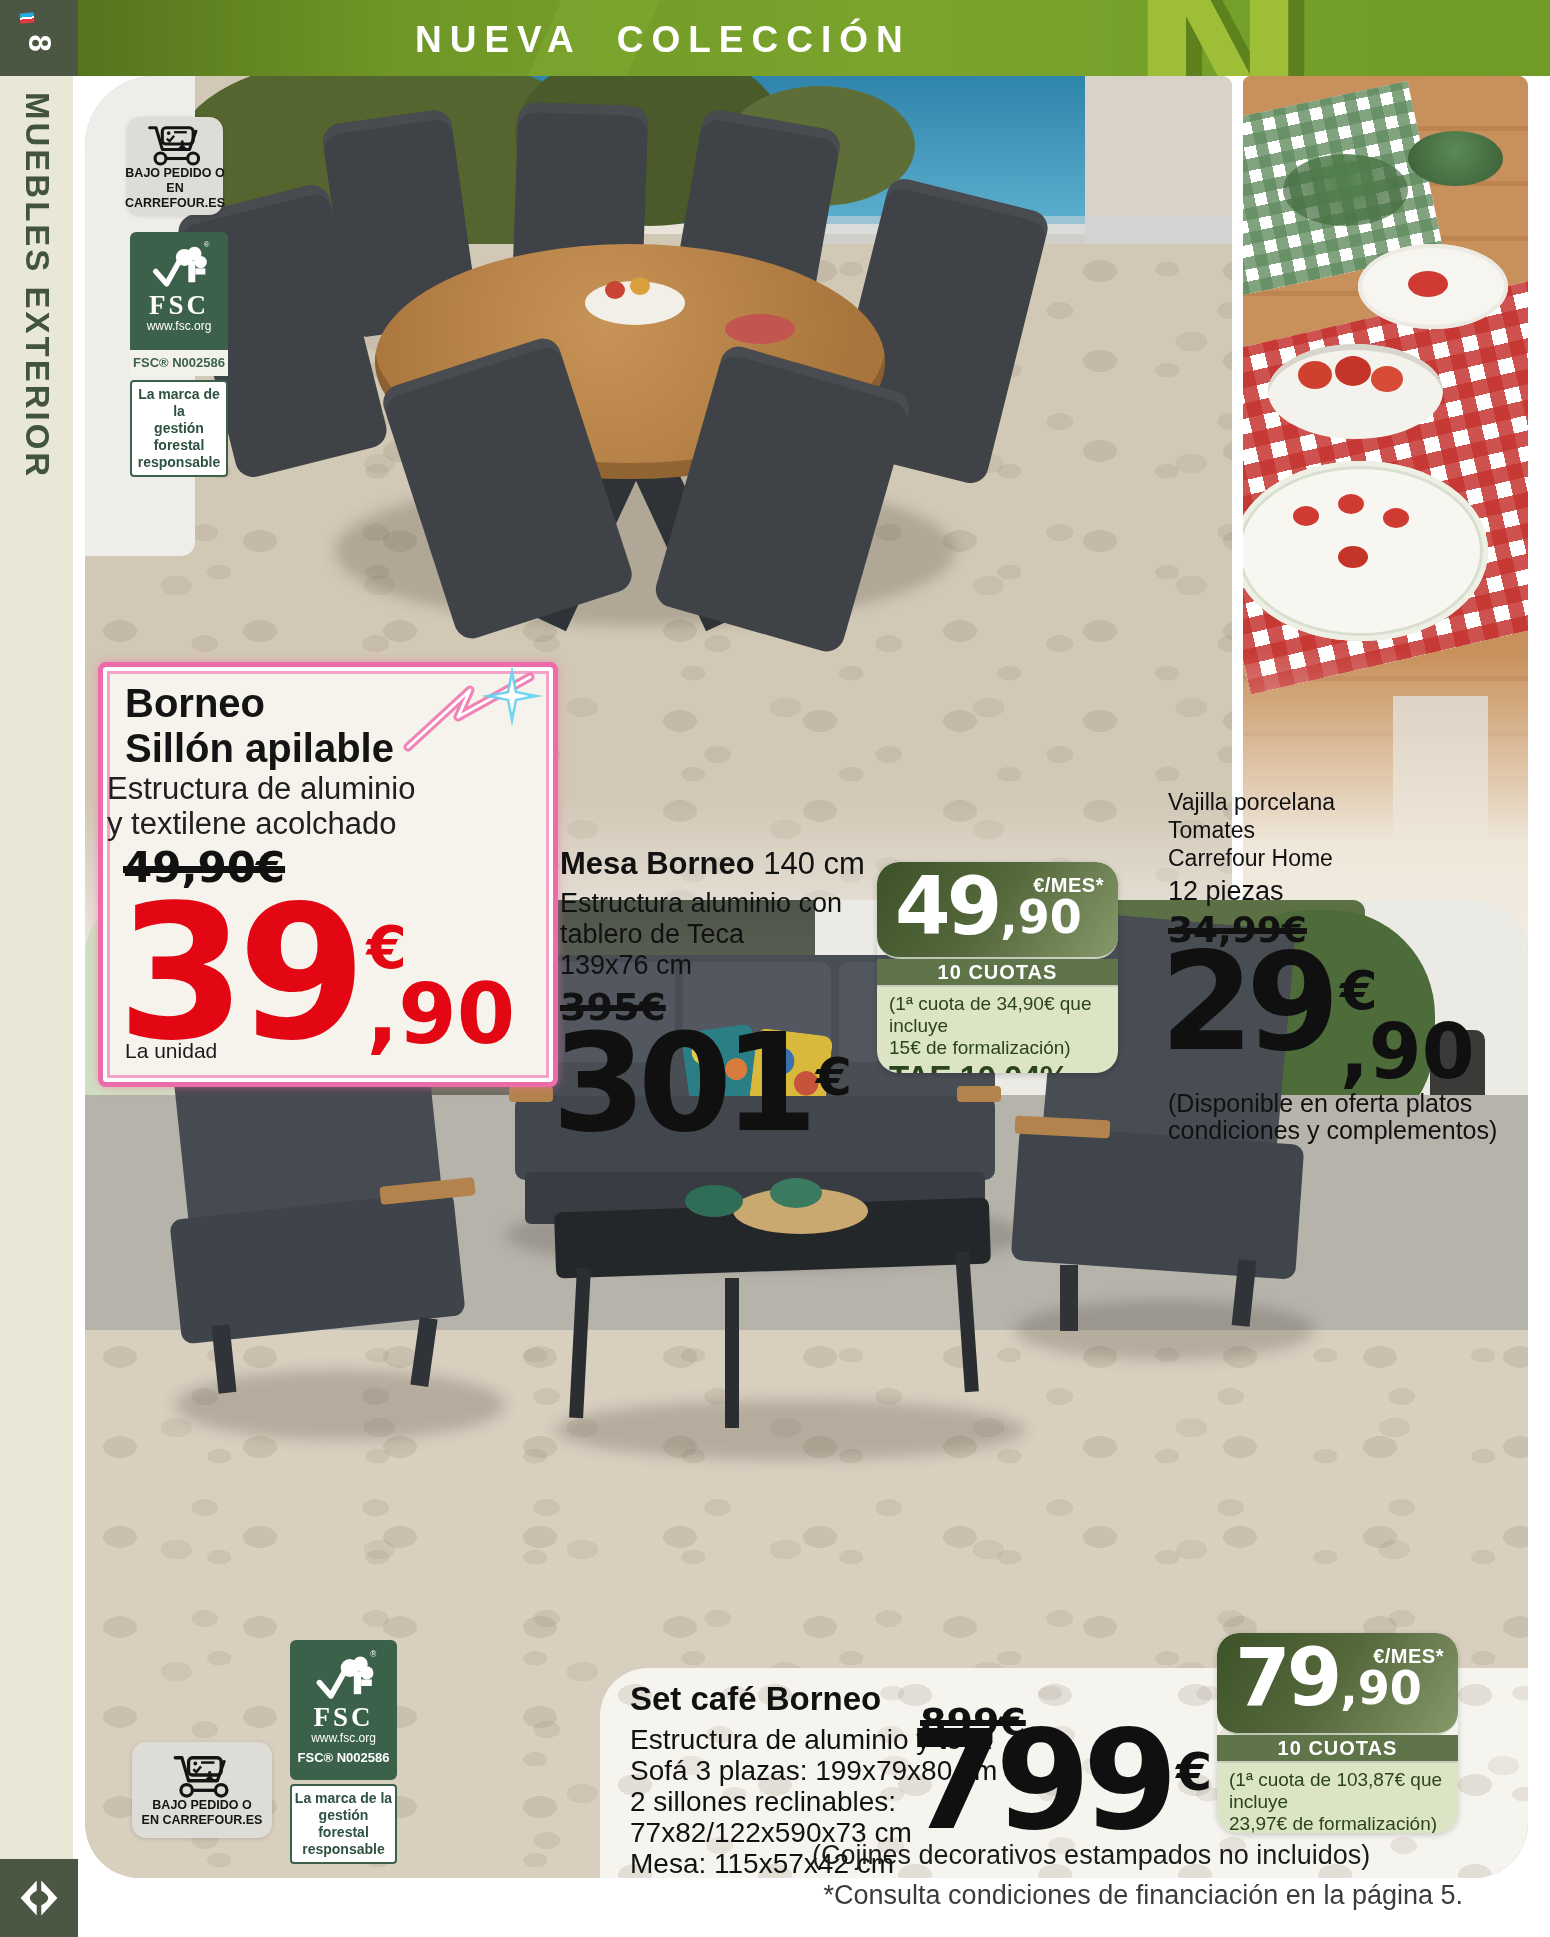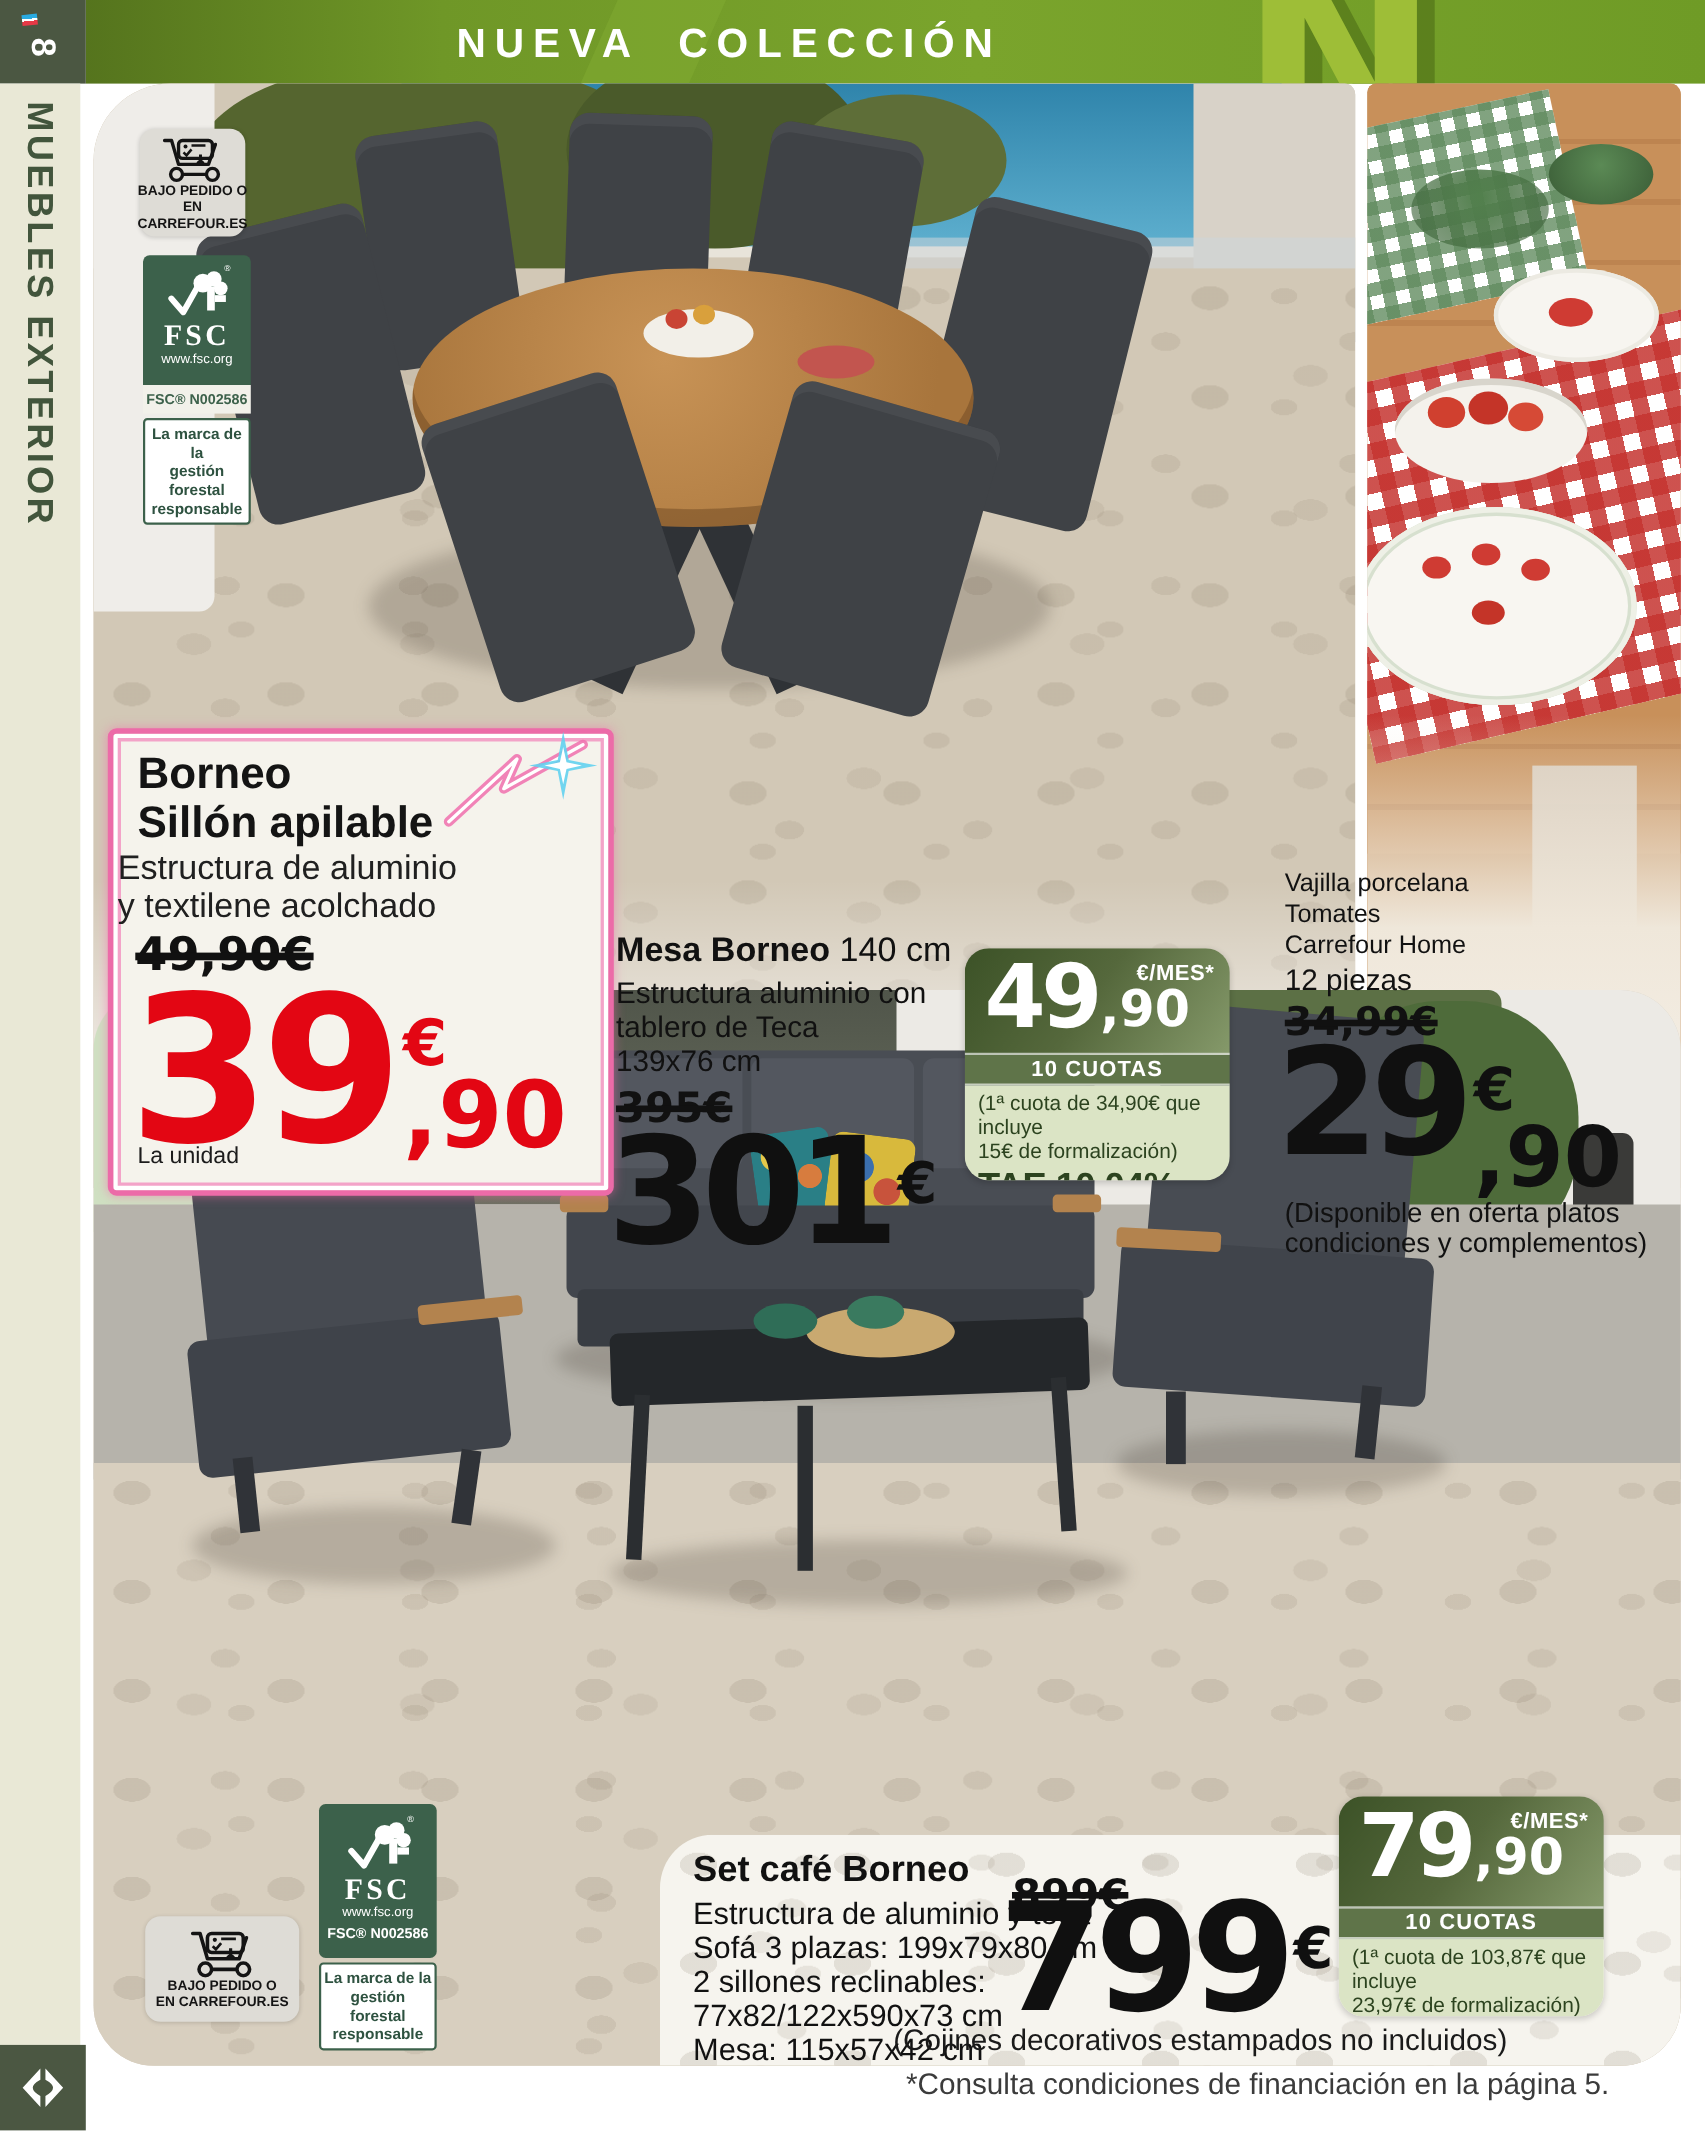--- a/index.html
+++ b/index.html
@@ -38,21 +38,21 @@
   .ptitle{font-size:40px;font-weight:bold;line-height:45px;color:#141414;}
   .pdesc{font-size:31px;line-height:35px;color:#202020;}
   .old{font-family:"DejaVu Sans",sans-serif;font-weight:700;text-decoration:line-through;text-decoration-thickness:.16em;color:#111;}
   .bigprice{display:flex;align-items:flex-start;color:#101010;}
   .bigprice .int{line-height:.78;letter-spacing:-8px;}
   .bigprice .col{display:flex;flex-direction:column;margin-left:8px;}
   .red{color:#e30613;align-items:center;}
   
   .fin{width:241px;border-radius:22px;overflow:hidden;box-shadow:0 2px 6px rgba(0,0,0,.18);}
   .fin-top{position:relative;height:95px;background:linear-gradient(125deg,#3c5227 0%,#55683c 48%,#85996a 100%);
-    border-bottom:2px solid rgba(255,255,255,.65);}
+    border-bottom:2px solid rgba(255,255,255,.65);border-radius:22px;}
   .fin-num{position:absolute;left:18px;top:8px;display:flex;color:#fff;}
   .fin-int{font-family:"DejaVu Sans",sans-serif;font-weight:800;font-size:80px;line-height:.92;letter-spacing:-4px;}
   .fin-cents{font-family:"DejaVu Sans",sans-serif;font-weight:800;font-size:46px;line-height:1;align-self:flex-end;margin:0 0 4px 2px;}
   .fin-mes{position:absolute;right:14px;top:12px;font-size:20px;font-weight:bold;color:#fff;letter-spacing:.5px;}
   .fin-band{height:26px;background:#5f7449;color:#fff;font-weight:bold;font-size:20px;text-align:center;line-height:26px;letter-spacing:1px;border-bottom:2px solid rgba(255,255,255,.65);}
   .fin-pale{background:#dbe4c5;color:#2c431f;padding:6px 10px 8px 12px;}
   .fin-line{font-size:19px;line-height:22px;font-weight:500;}
   .fin-tae{font-size:33px;line-height:38px;font-weight:bold;letter-spacing:-.5px;}
   
   .order-badge{background:#dedcd6;border-radius:14px;display:flex;flex-direction:column;align-items:center;justify-content:center;text-align:center;box-shadow:0 1px 4px rgba(0,0,0,.15);}

